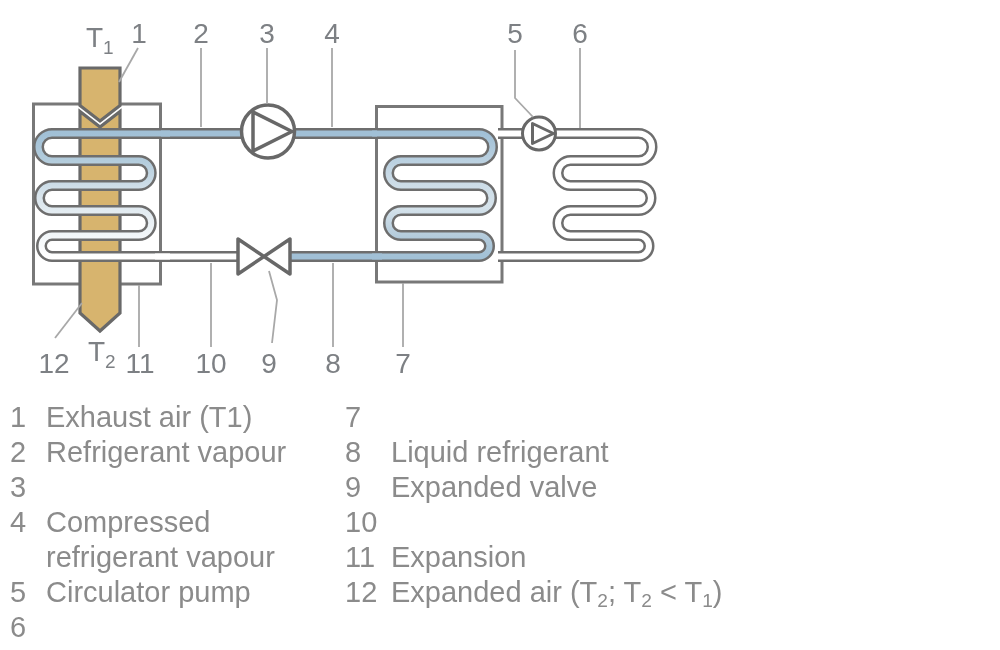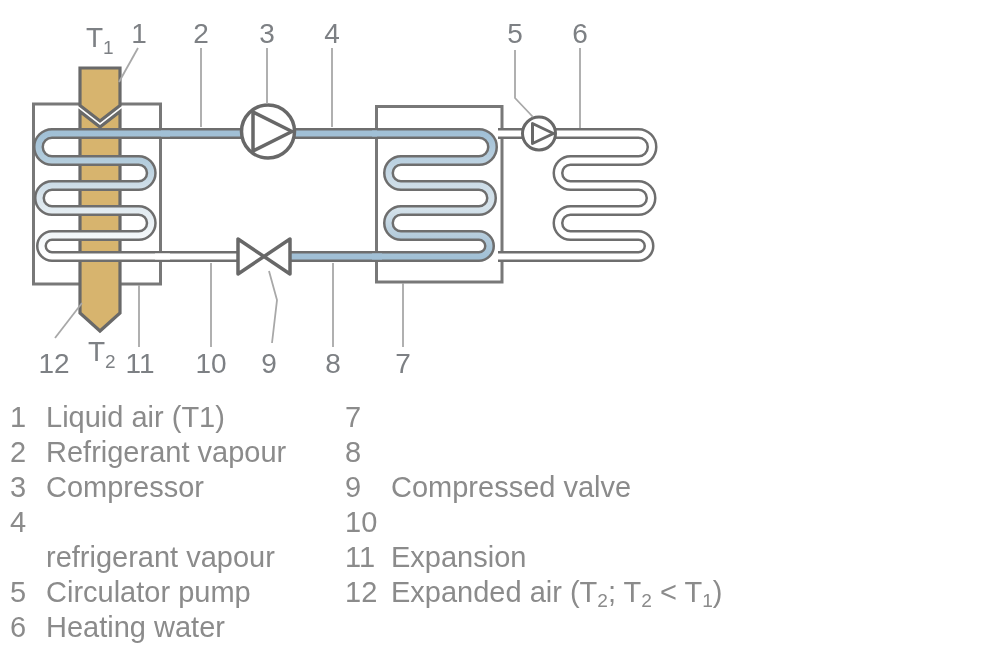--- a/index.html
+++ b/index.html
@@ -126,57 +126,57 @@
       <text class="callout" x="403" y="373">7</text>
     </g>
 
     <text class="tlabel" x="86" y="47"><tspan>T</tspan><tspan dy="7" font-size="19">1</tspan></text>
     <text class="tlabel" x="88" y="361"><tspan>T</tspan><tspan dy="7" font-size="19">2</tspan></text>
   </svg>
 
   <div class="legend-col left">
     <div class="lrow">
       <span class="lnum">1</span>
-      <span class="ltxt">Liquid air (T1)</span>
+      <span class="ltxt">Exhaust air (T1)</span>
     </div>
     <div class="lrow">
       <span class="lnum">2</span>
       <span class="ltxt">Refrigerant vapour</span>
     </div>
     <div class="lrow">
       <span class="lnum">3</span>
-      <span class="ltxt">Compressor</span>
     </div>
     <div class="lrow">
       <span class="lnum">4</span>
+      <span class="ltxt">Compressed</span>
     </div>
     <div class="lrow">
       <span class="lnum"></span>
       <span class="ltxt">refrigerant vapour</span>
     </div>
     <div class="lrow">
       <span class="lnum">5</span>
       <span class="ltxt">Circulator pump</span>
     </div>
     <div class="lrow">
       <span class="lnum">6</span>
-      <span class="ltxt">Heating water</span>
     </div>
   </div>
 
   <div class="legend-col right">
     <div class="lrow">
       <span class="lnum">7</span>
     </div>
     <div class="lrow">
       <span class="lnum">8</span>
+      <span class="ltxt">Liquid refrigerant</span>
     </div>
     <div class="lrow">
       <span class="lnum">9</span>
-      <span class="ltxt">Compressed valve</span>
+      <span class="ltxt">Expanded valve</span>
     </div>
     <div class="lrow">
       <span class="lnum">10</span>
     </div>
     <div class="lrow">
       <span class="lnum">11</span>
       <span class="ltxt">Expansion</span>
     </div>
     <div class="lrow">
       <span class="lnum">12</span>

